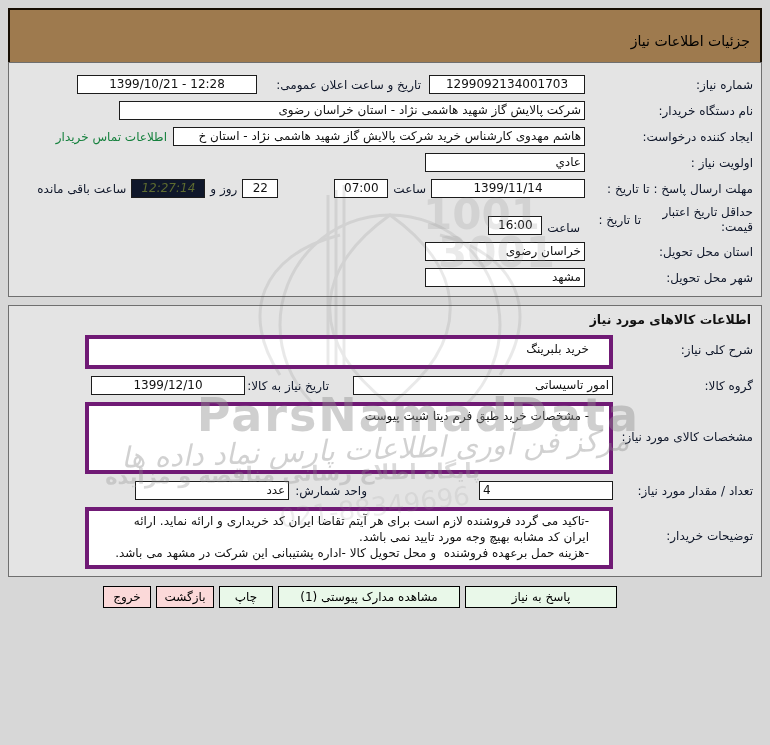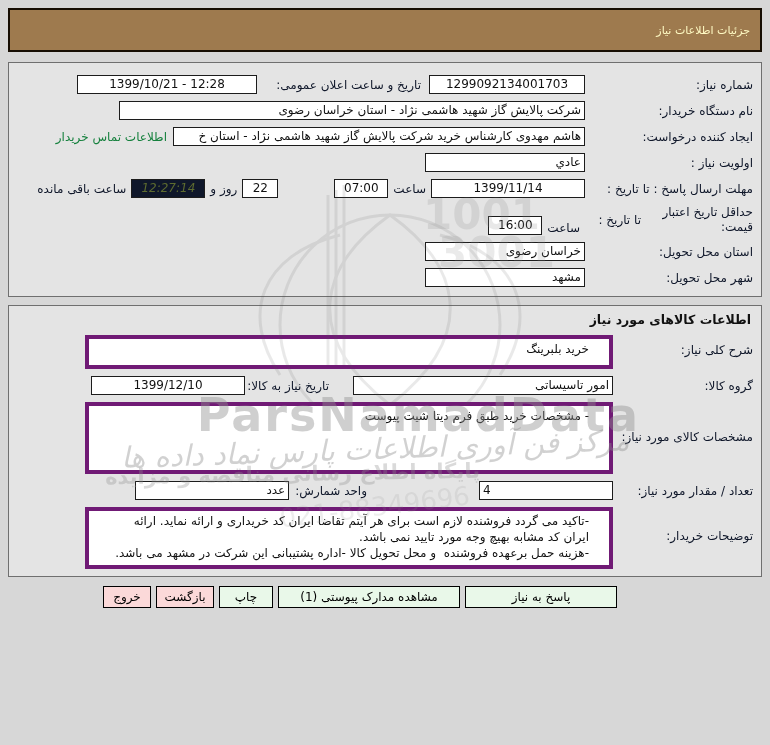--- a/index.html
+++ b/index.html
@@ -10,22 +10,22 @@
     font-size:12px;color:#111;
     direction:rtl;
     position:relative;
     overflow:hidden;
   }
   .page{position:absolute;inset:0;}
   
   .title-bar{
     position:absolute;left:8px;right:8px;top:8px;height:38px;
     background:#9e7a4e;border:2px solid #170e03;
-    color:#fef9c3;display:flex;align-items:center;
-    padding:1px 10px;font-size:11px;
+    color:#000000;display:flex;align-items:center;
+    padding:12px 10px;font-size:14px;
   }
   
   .panel{
     position:absolute;left:8px;right:8px;
     background:#e4e4e4;border:1px solid #6f6f6f;
     padding:12px 8px 8px 8px;box-sizing:border-box;
   }
   .panel1{top:62px;height:235px;}
   .panel2{top:305px;height:272px;padding-top:6px;}
   .row{display:flex;align-items:center;margin-bottom:7px;}

